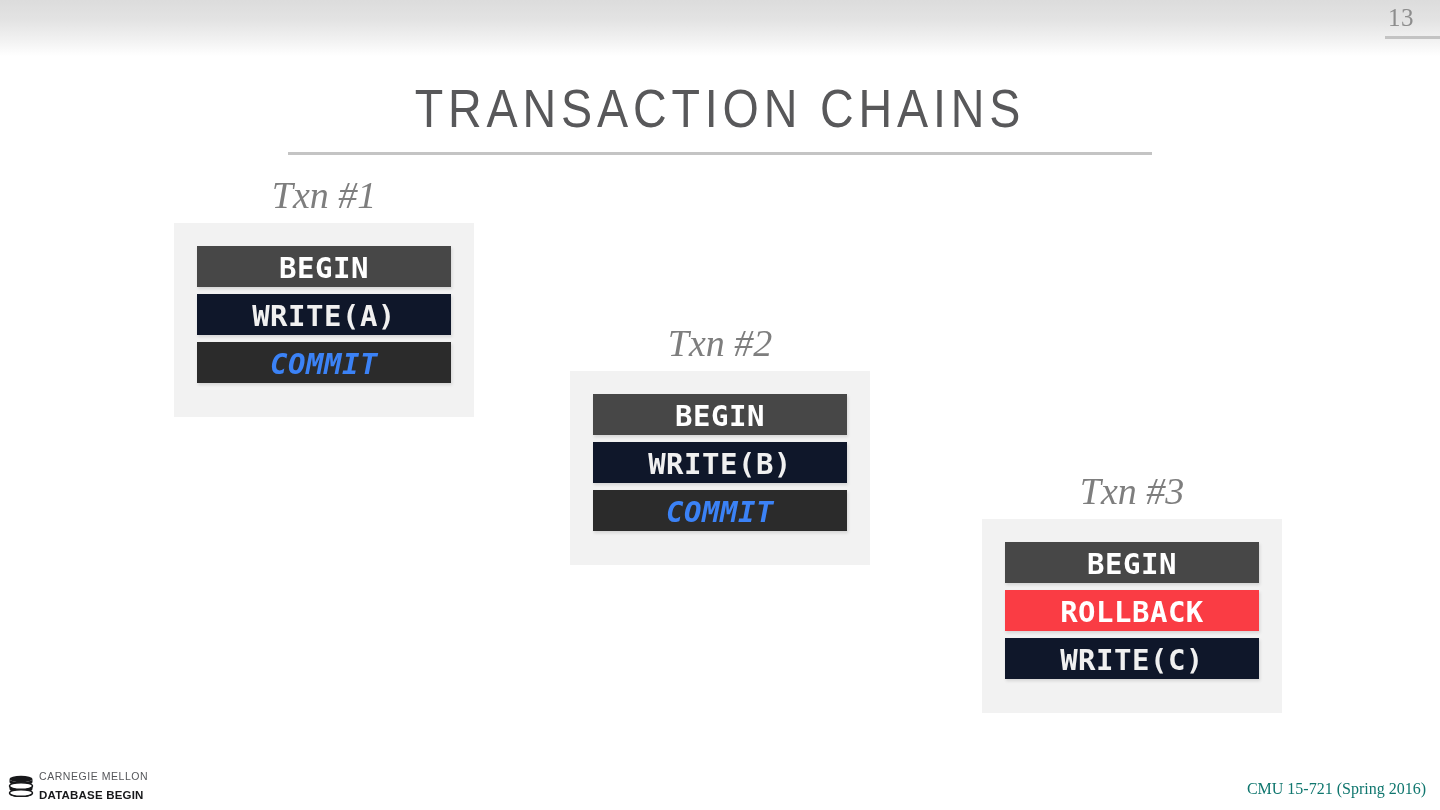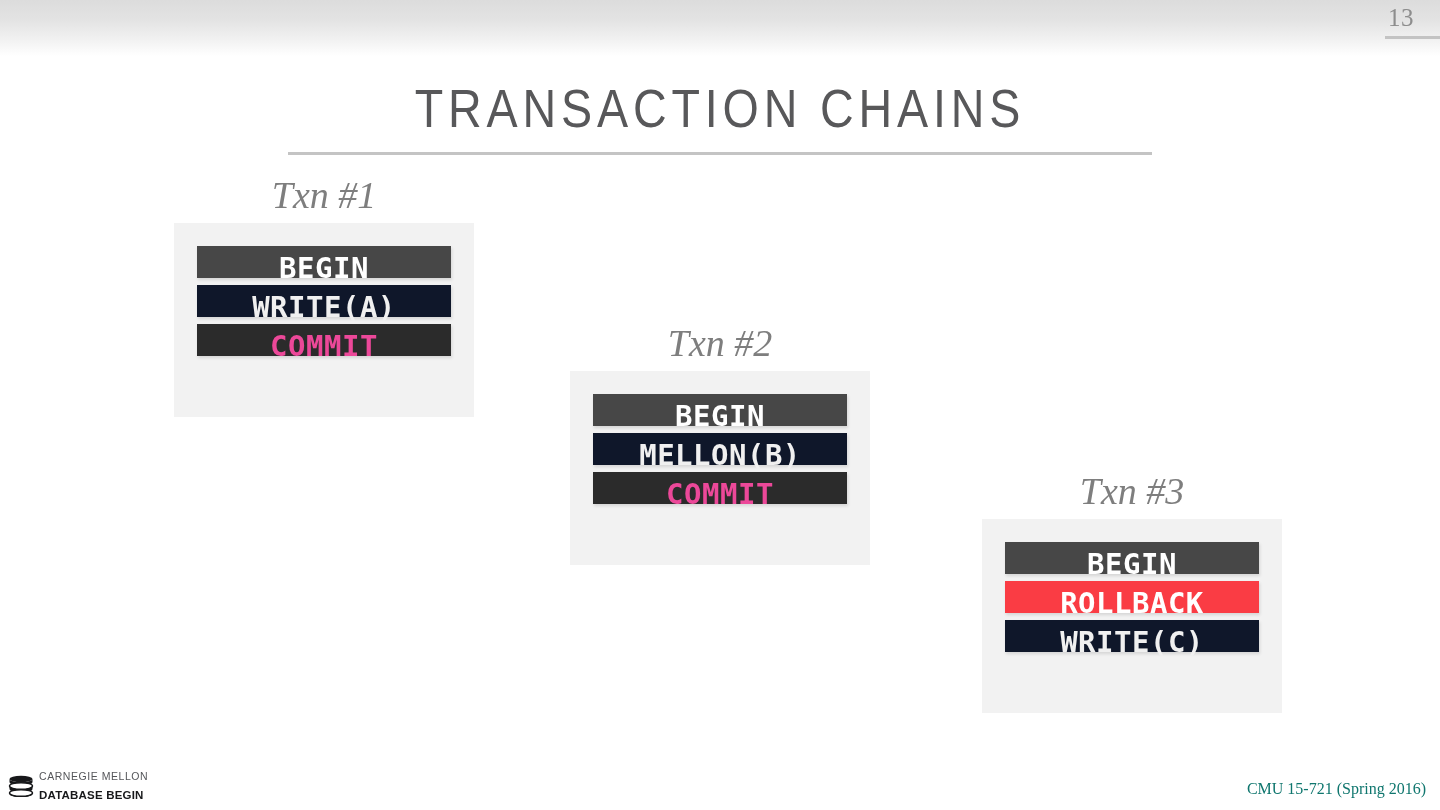--- a/index.html
+++ b/index.html
@@ -82,36 +82,36 @@
     line-height: 1;
     margin-bottom: 9px;
     white-space: nowrap;
   }
   .txn-panel {
     background: #f2f2f2;
     box-sizing: border-box;
     padding: 23px;
   }
   .op-bar {
-    height: 32px;
+    height: 41px;
     line-height: 44px;
     text-align: center;
     font-family: "DejaVu Sans Mono", monospace;
     font-size: 29px;
     font-weight: bold;
     color: #ffffff;
     letter-spacing: 0.5px;
     box-shadow: 1px 2px 3px rgba(0,0,0,0.12);
   }
   .op-bar + .op-bar {
     margin-top: 7px;
   }
   .op-begin   { background: #474747; color: #ffffff; }
   .op-write   { background: #0f172a; color: #f0f0f0; }
-  .op-commit  { background: #2b2b2b; color: #ec4899; }
+  .op-commit  { background: #2b2b2b; color: #3b82f6; font-style: italic; }
   .op-rollback{ background: #fa3c44; color: #ffffff; }
 
   
   #txn-group-1 { left: 174px; top: 176px; }
   #txn-group-1 .txn-panel { width: 300px; height: 194px; }
   #txn-group-2 { left: 570px; top: 324px; }
   #txn-group-2 .txn-panel { width: 300px; height: 194px; }
   #txn-group-3 { left: 982px; top: 472px; }
   #txn-group-3 .txn-panel { width: 300px; height: 194px; }
 
@@ -177,21 +177,21 @@
     <div class="op-bar op-begin">BEGIN</div>
     <div class="op-bar op-write">WRITE(A)</div>
     <div class="op-bar op-commit">COMMIT</div>
   </div>
 </div>
 
 <div class="txn-group" id="txn-group-2">
   <div class="txn-label">Txn #2</div>
   <div class="txn-panel">
     <div class="op-bar op-begin">BEGIN</div>
-    <div class="op-bar op-write">MELLON(B)</div>
+    <div class="op-bar op-write">WRITE(B)</div>
     <div class="op-bar op-commit">COMMIT</div>
   </div>
 </div>
 
 <div class="txn-group" id="txn-group-3">
   <div class="txn-label">Txn #3</div>
   <div class="txn-panel">
     <div class="op-bar op-begin">BEGIN</div>
     <div class="op-bar op-rollback">ROLLBACK</div>
     <div class="op-bar op-write">WRITE(C)</div>

